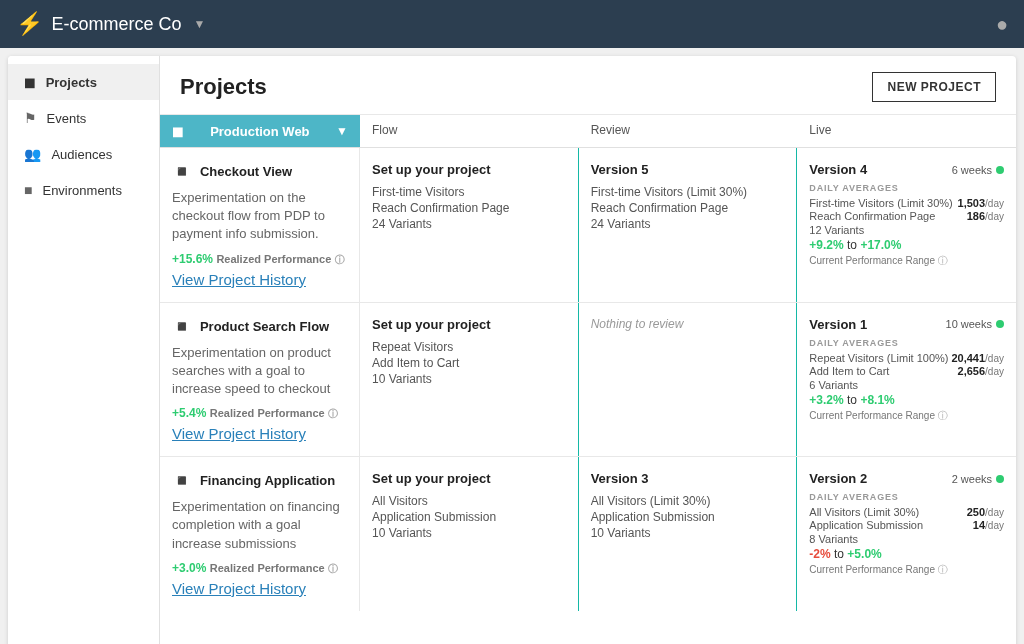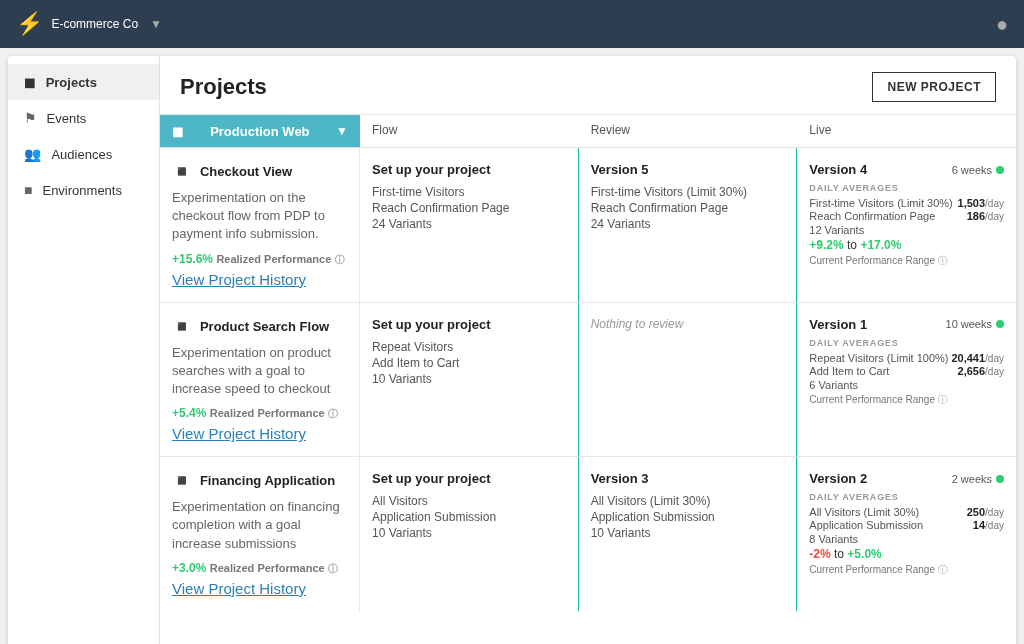--- a/index.html
+++ b/index.html
@@ -9,21 +9,21 @@
     .topnav {
       background: #2c3e50;
       height: 48px;
       display: flex;
       align-items: center;
       justify-content: space-between;
       padding: 0 16px;
     }
     .topnav-left { display: flex; align-items: center; gap: 8px; }
     .logo-icon { color: #e74c3c; font-size: 22px; font-weight: 900; }
-    .org-name { color: #fff; font-size: 12px; font-weight: 500; }
+    .org-name { color: #fff; font-size: 18px; font-weight: 500; }
     .org-chevron { color: #aaa; font-size: 12px; margin-left: 4px; }
     .user-icon { color: #aaa; font-size: 20px; cursor: pointer; }
 
     
     .main-layout {
       display: flex;
       height: calc(644px - 48px);
       background: #fff;
       margin: 8px;
       border-radius: 4px;
@@ -306,20 +306,23 @@
 
       <div class="stat-row">
         <span class="stat-label">Repeat Visitors (Limit 100%)</span>
         <span class="stat-value">20,441<span class="stat-unit">/day</span></span>
       </div>
       <div class="stat-row">
         <span class="stat-label">Add Item to Cart</span>
         <span class="stat-value">2,656<span class="stat-unit">/day</span></span>
       </div>
     <div class="variants-count">6 Variants</div>
+    <div>
+      <span class="range-green">+3.2%</span> to <span class="range-green">+8.1%</span>
+    </div>
     <div class="perf-range-label">Current Performance Range <span class="info-icon">ⓘ</span></div>
   </div>
           </div>
           <div class="project-row">
             <div class="project-info-cell">
     <div class="project-name-row">
       <span class="project-name-icon">◾</span>
       <span class="project-name">Financing Application</span>
     </div>
     <div class="project-desc">Experimentation on financing completion with a goal increase submissions</div>

